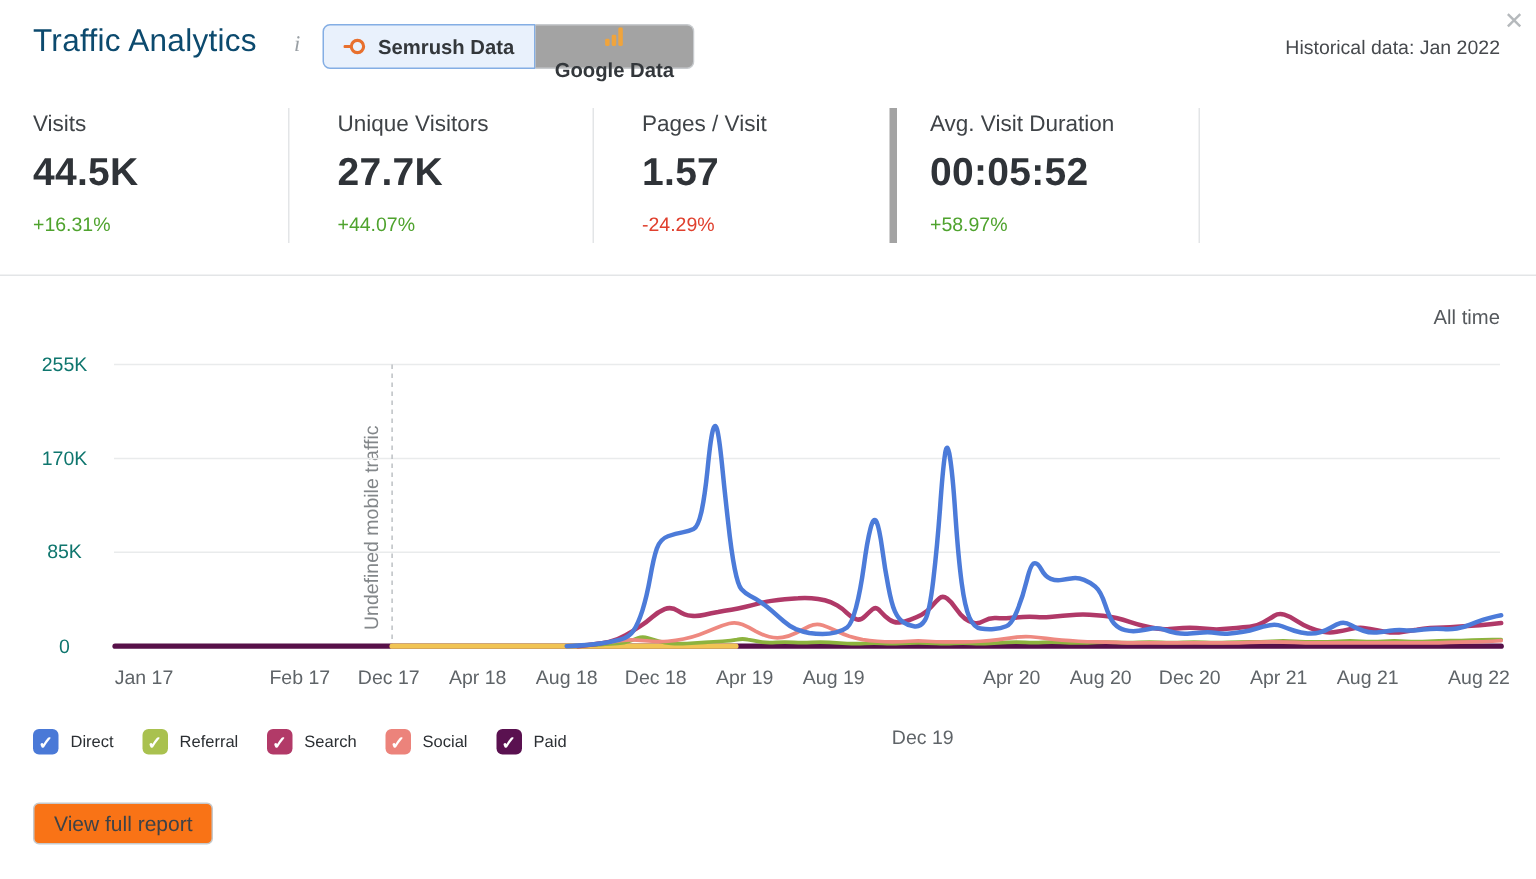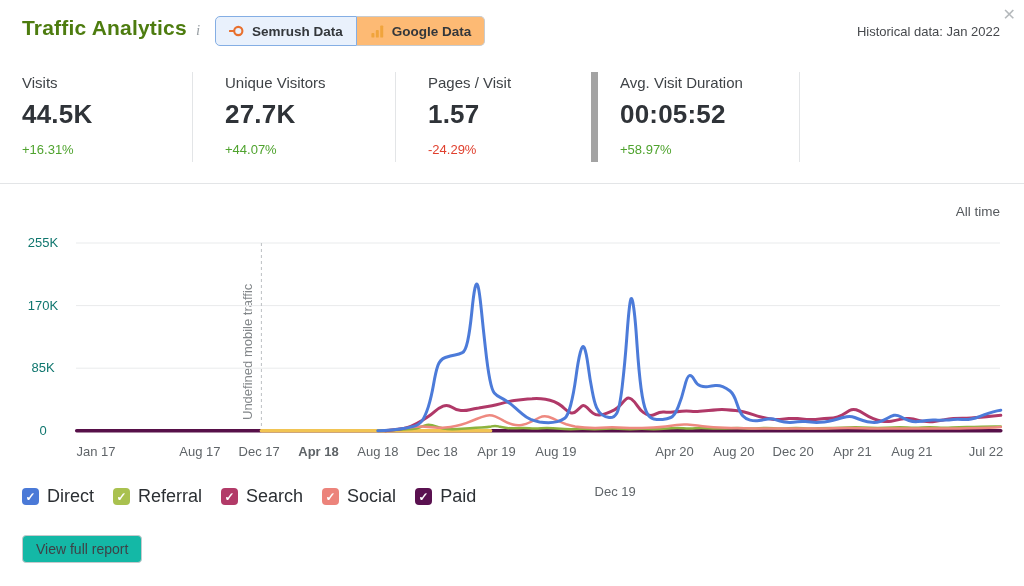--- a/index.html
+++ b/index.html
@@ -1,35 +1,35 @@
 <!DOCTYPE html>
 <html><head>
 <meta charset="utf-8">
 <style>
   * { margin:0; padding:0; box-sizing:border-box; }
   html,body { background:#fff; }
   body { font-family:"Liberation Sans", sans-serif; color:#35393d; }
   #app { position:relative; width:1024px; height:586px; background:#fff; overflow:hidden; }
 
   
-  .title { position:absolute; left:22px; top:16px; font-size:21px; font-weight:bold; color:#4d7c0f; letter-spacing:.2px; }
+  .title { position:absolute; left:22px; top:16px; font-size:21px; font-weight:normal; color:#0c4a6e; letter-spacing:.2px; }
   .info-i { position:absolute; left:196px; top:22px; font-family:"Liberation Serif", serif; font-style:italic; font-size:15px; color:#9aa0a5; }
   .toggle { position:absolute; left:215px; top:16px; height:30px; display:flex; }
   .toggle button { height:30px; display:flex; align-items:center; gap:7px; padding:0 13px;
       font-family:"Liberation Sans", sans-serif; font-size:13.5px; font-weight:600; color:#33373b; cursor:pointer;text-align:center; }
   .toggle .seg-selected { background:#e9f1fc; border:1px solid #84aee4; border-radius:5px 0 0 5px; }
-  .toggle .seg-plain { background:#fdba74; border:1px solid #c8cbce; border-left:none; border-radius:0 5px 5px 0; }
+  .toggle .seg-plain { background:#a3a3a3; border:1px solid #c8cbce; border-left:none; border-radius:0 5px 5px 0;flex-direction:column; }
   .historical { position:absolute; right:24px; top:24px; font-size:13px; color:#46494d; }
   .close-x { position:absolute; right:5px; top:4px; font-size:16px; color:#b5b9bc; cursor:pointer; line-height:1; padding:3px; }
 
   
   .metric { position:absolute; top:72px; height:90px; }
   .metric.m0 { left:22px;  width:171px; border-right:1px solid #e3e5e7; }
   .metric.m1 { left:225px; width:171px; border-right:1px solid #e3e5e7; }
-  .metric.m2 { left:428px; width:170px; border-right:7px solid #a3a3a3; }
+  .metric.m2 { left:428px; width:170px; border-right:5px solid #a3a3a3; }
   .metric.m3 { left:620px; width:180px; border-right:1px solid #e3e5e7; }
   .metric.m4 { left:825px; width:180px; }
   .metric-label { font-size:15px; color:#3f4347; margin-top:2px; }
   .metric-value { font-size:26px; font-weight:bold; color:#2f3338; margin-top:8px; letter-spacing:.2px; }
   .metric-change { font-size:13px; margin-top:12px; }
   .metric-change.positive { color:#4fa32e; }
   .metric-change.negative { color:#e0402e; }
 
   .hsep { position:absolute; left:0; top:183px; width:1024px; height:1px; background:#e3e5e7; }
 
@@ -40,25 +40,25 @@
   .annot-label { position:absolute; left:258px; top:402px; width:170px; height:18px;
       transform:rotate(-90deg); transform-origin:0 100%;
       font-size:13px; color:#83878a; white-space:nowrap; }
   #chart-svg { position:absolute; left:0; top:235px; }
 
   
   .legend { position:absolute; left:22px; top:486px; display:flex; gap:19px; align-items:center; }
   .legend-item { display:flex; align-items:center; gap:8px; cursor:pointer; }
   .legend-check { width:17px; height:17px; border-radius:4px; color:#fff; font-size:12px; font-weight:bold;
       display:flex; align-items:center; justify-content:center; line-height:1; }
-  .legend-label { font-size:18px; color:#2b2f33; }
+  .legend-label { font-size:11px; color:#2b2f33; }
 
   
   .view-report { position:absolute; left:22px; top:535px; height:28px; padding:0 13px;
-      background:#14b8a6; border:1px solid #c6c9cc; border-radius:4px;
+      background:#f97316; border:1px solid #c6c9cc; border-radius:4px;
       font-family:"Liberation Sans", sans-serif; font-size:14px; color:#3e4247; cursor:pointer; }
 </style>
 </head>
 <body>
 
 <div id="app">
 
   <div class="title">Traffic Analytics</div>
   <div class="info-i">i</div>
 
@@ -112,34 +112,34 @@
 
   <div class="range-label">All time</div>
   <div id="ylabels">
       <div style="top: 235px;">255K</div>
       <div style="top: 297.6px;">170K</div>
       <div style="top: 360.2px;">85K</div>
       <div style="top: 422.8px;">0</div>
     </div>
   <div id="xlabels">
       <div style="left: 96px;">Jan 17</div>
-      <div style="left: 199.833px;">Aug 17</div>
+      <div style="left: 199.833px;">Feb 17</div>
       <div style="left: 259.166px;">Dec 17</div>
-      <div style="left: 318.5px; font-weight: bold;">Apr 18</div>
+      <div style="left: 318.5px;">Apr 18</div>
       <div style="left: 377.833px;">Aug 18</div>
       <div style="left: 437.166px;">Dec 18</div>
       <div style="left: 496.499px;">Apr 19</div>
       <div style="left: 555.832px;">Aug 19</div>
       <div style="left: 615.165px; margin-top: 40px;">Dec 19</div>
       <div style="left: 674.499px;">Apr 20</div>
       <div style="left: 733.832px;">Aug 20</div>
       <div style="left: 793.165px;">Dec 20</div>
       <div style="left: 852.498px;">Apr 21</div>
       <div style="left: 911.832px;">Aug 21</div>
-      <div style="left: 985.998px;">Jul 22</div>
+      <div style="left: 985.998px;">Aug 22</div>
     </div>
   <div class="annot-label">Undefined mobile traffic</div>
   <svg id="chart-svg" width="1024" height="210" viewBox="0 235 1024 210">
       <line x1="76" x2="1000" y1="243.0" y2="243.0" stroke="#e9ebec" stroke-width="1"></line>
       <line x1="76" x2="1000" y1="305.6" y2="305.6" stroke="#e9ebec" stroke-width="1"></line>
       <line x1="76" x2="1000" y1="368.2" y2="368.2" stroke="#e9ebec" stroke-width="1"></line>
       <line x1="76" x2="1000" y1="430.8" y2="430.8" stroke="#e9ebec" stroke-width="1"></line>
       <line x1="261.4" x2="261.4" y1="243" y2="431" stroke="#bcc0c3" stroke-width="1" stroke-dasharray="3 3"></line>
       <path d="M76.7,430.8L1000.8,430.8" fill="none" stroke="#571049" stroke-width="3.5" stroke-linecap="round" stroke-linejoin="round"></path>
       <path d="M261.4,430.8L490.6,430.8" fill="none" stroke="#f1c453" stroke-width="3.5" stroke-linecap="round" stroke-linejoin="round"></path>

